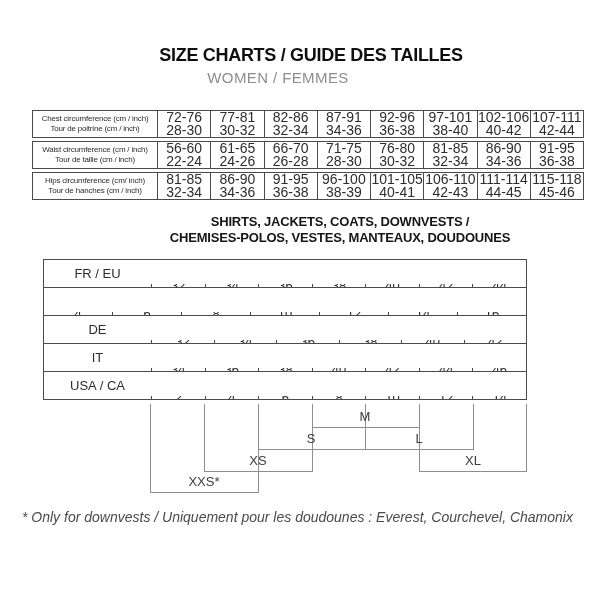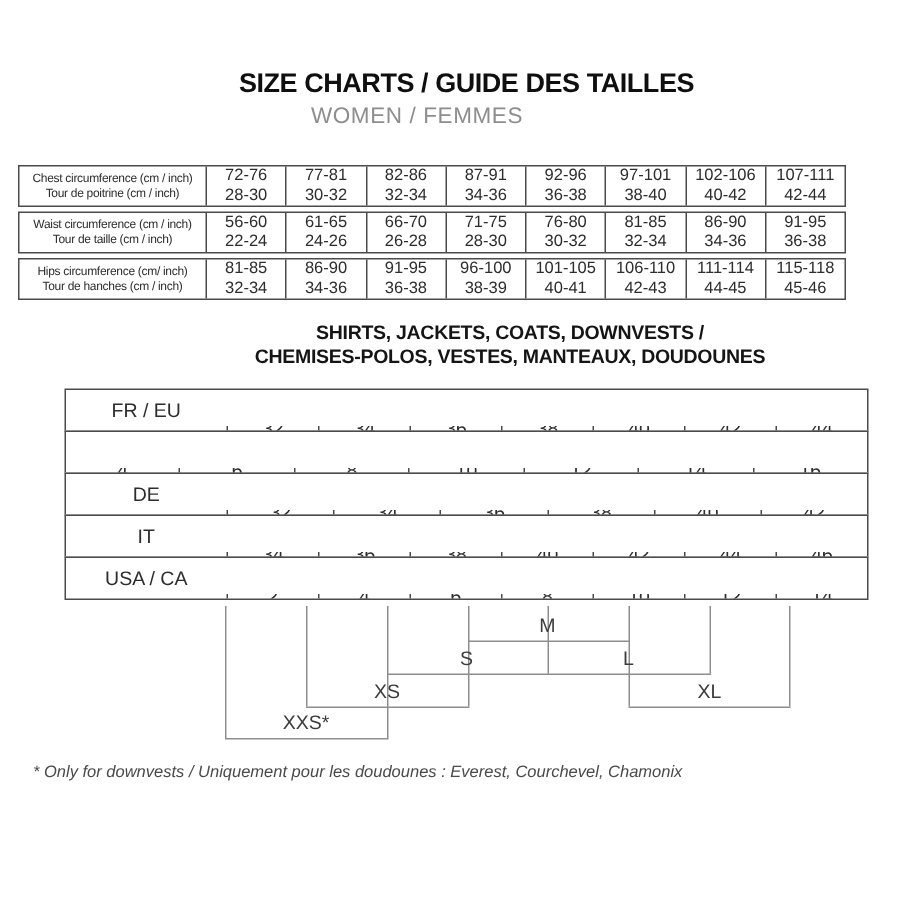--- a/index.html
+++ b/index.html
@@ -13,46 +13,46 @@
   }
   .subtitle{
     position:absolute;left:0;top:69px;width:556px;text-align:center;
     font-size:15px;color:#8e8e8e;letter-spacing:0.4px;white-space:nowrap;
   }
   .heading{
     position:absolute;left:80px;top:214px;width:520px;text-align:center;
     font-size:13px;font-weight:bold;letter-spacing:-0.2px;line-height:16px;color:#151515;
   }
   .tbl{position:absolute;box-sizing:border-box;}
-  .t1{left:12px;top:110px;width:552px;}
-  .t2{left:43px;top:259px;width:536px;}
+  .t1{left:32px;top:110px;width:552px;}
+  .t2{left:43px;top:259px;width:484px;}
   .trow{
     display:flex;box-sizing:border-box;border:1px solid #4b4b4b;background:#fff;
   }
   .t1 .trow{height:28px;margin-bottom:3px;}
   .t2 .trow{height:29px;margin-bottom:0;}
   .t2 .trow + .trow{border-top:1px solid #4b4b4b;margin-top:-1px;}
   .tc{
     box-sizing:border-box;border-left:1px solid #4b4b4b;
     display:flex;flex-direction:column;align-items:center;justify-content:center;
     text-align:center;white-space:pre-line;overflow:hidden;
   }
   .tc:first-child{border-left:none;}
   .t1 .lbl{width:124px;font-size:8px;line-height:10px;letter-spacing:-0.2px;color:#2d2d2d;}
-  .t1 .val{flex:1;font-size:11px;line-height:13px;}
+  .t1 .val{flex:1;font-size:14px;line-height:13px;}
   .t2 .lbl{width:107px;font-size:13px;}
   .t2 .val{flex:1;font-size:13px;margin-top:24px;}
   .vl{position:absolute;width:1px;background:#8e8e8e;}
   .hl{position:absolute;height:1px;background:#8e8e8e;}
   .blabel{
     position:absolute;width:100px;height:16px;text-align:center;
     font-size:13px;color:#3c3c3c;white-space:nowrap;
   }
   .footnote{
-    position:absolute;left:22px;top:509px;font-size:11px;font-style:italic;color:#4a4a4a;
+    position:absolute;left:22px;top:509px;font-size:14px;font-style:italic;color:#4a4a4a;
     white-space:nowrap;
   }
 </style>
 </head>
 <body>
 
 <div class="page">
 
   <div class="title">SIZE CHARTS / GUIDE DES TAILLES</div>
   <div class="subtitle">WOMEN / FEMMES</div>

